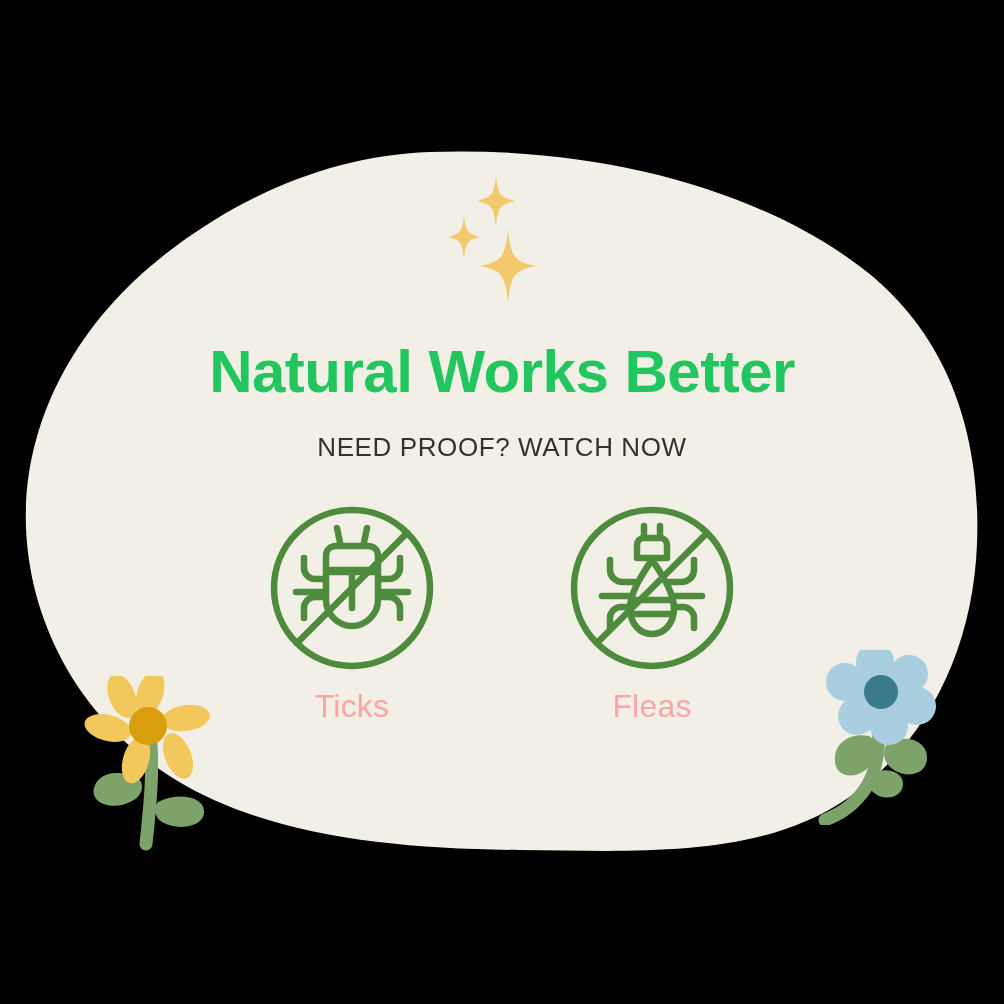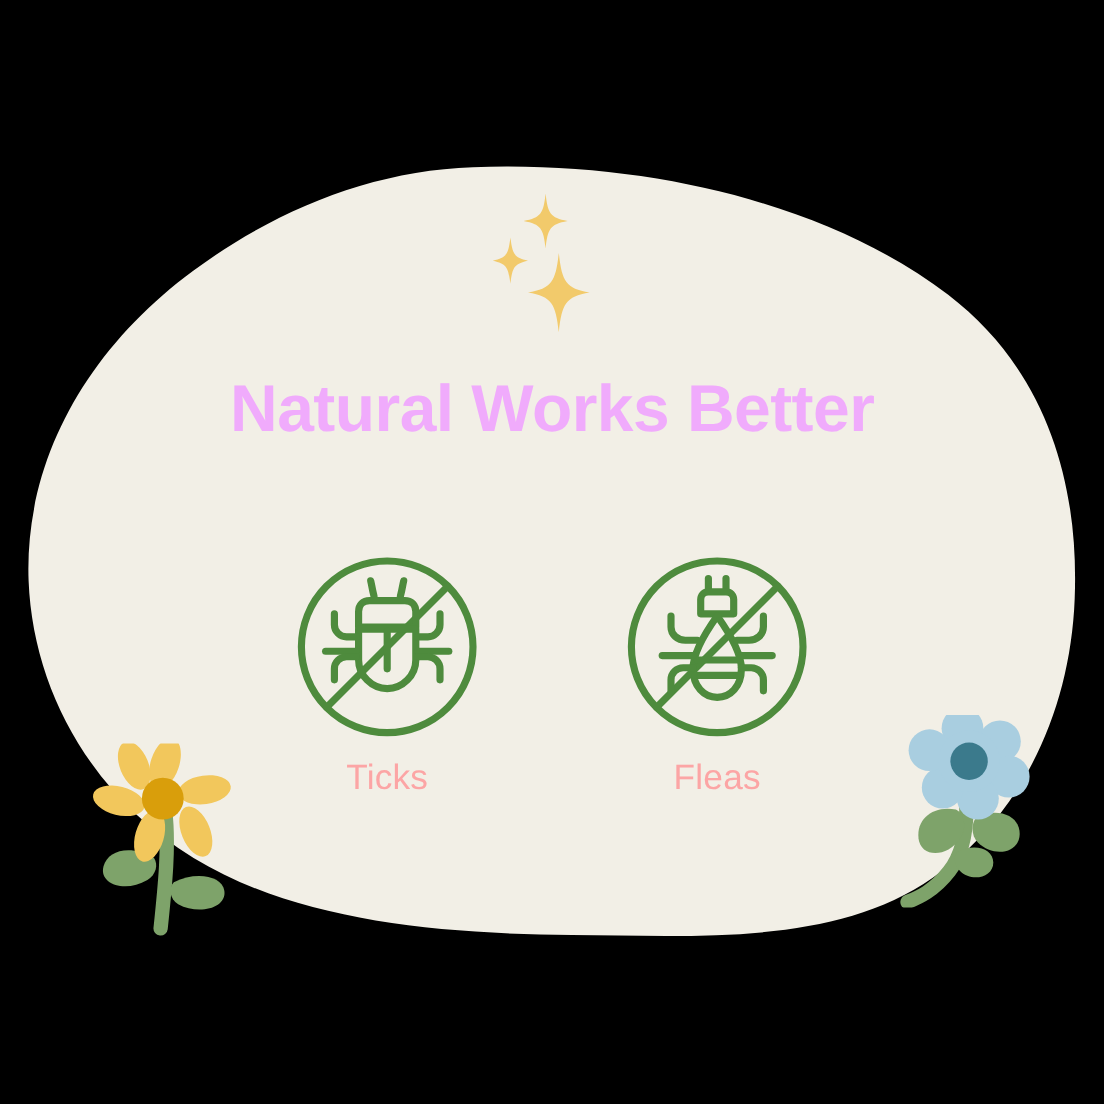--- a/index.html
+++ b/index.html
@@ -30,21 +30,21 @@
   }
   .headline {
     position: absolute;
     left: 0;
     top: 340px;
     width: 1004px;
     text-align: center;
     font-size: 60px;
     font-weight: bold;
     letter-spacing: -0.5px;
-    color: #f0abfc;
+    color: #22c55e;
     line-height: 1.05;
     white-space: nowrap;
   }
   .subhead {
     position: absolute;
     left: 0;
     top: 432px;
     width: 1004px;
     text-align: center;
     font-size: 26px;
@@ -101,20 +101,21 @@
              C 760 859, 640 851, 520 850
              C 392 849, 268 836, 176 780
              C 84 724, 30 628, 26 528
              C 22 420, 78 318, 176 246
              C 250 191, 338 155, 430 152 Z" fill="#F2EFE6"></path>
   </svg>
 
   <div id="content">
 
     <div class="headline">Natural Works Better</div>
+    <div class="subhead">NEED PROOF? WATCH NOW</div>
 
     <div class="badges">
 
       <div class="badge">
         <svg class="badge-icon" viewBox="0 0 176 176" xmlns="http://www.w3.org/2000/svg" aria-hidden="true">
           <g fill="none" stroke="#4E8B3D" stroke-width="6.5" stroke-linecap="round" stroke-linejoin="round">
             <circle cx="88" cy="88" r="78"></circle>
             <line x1="33" y1="143" x2="143" y2="33"></line>
 
             <path d="M 76 42 C 74 34, 74 32, 73 28"></path>

